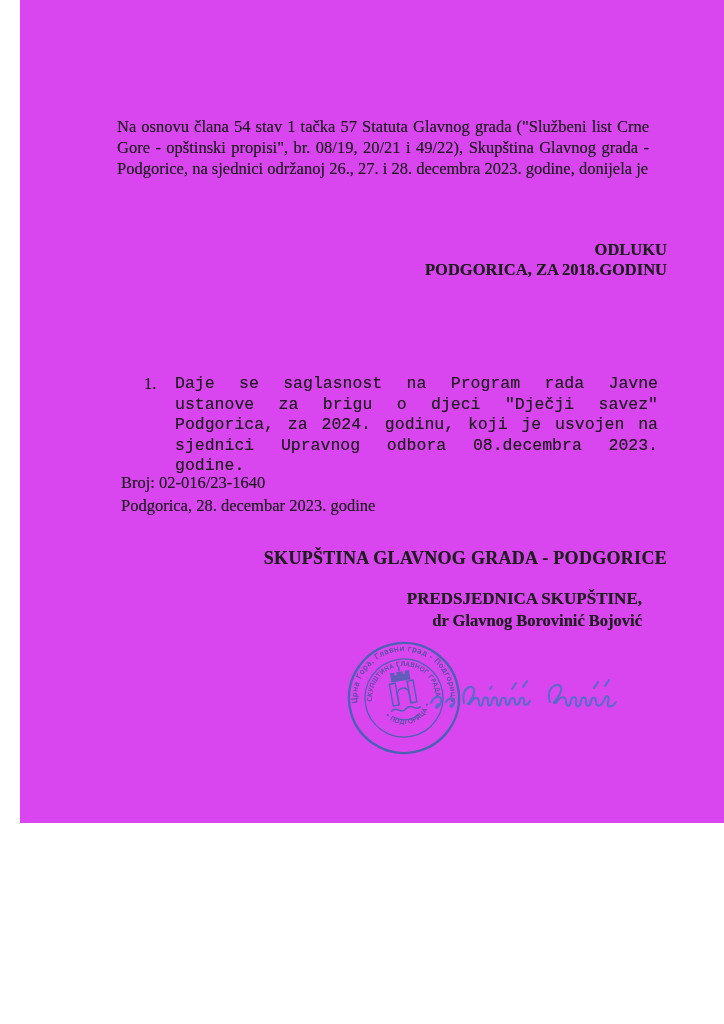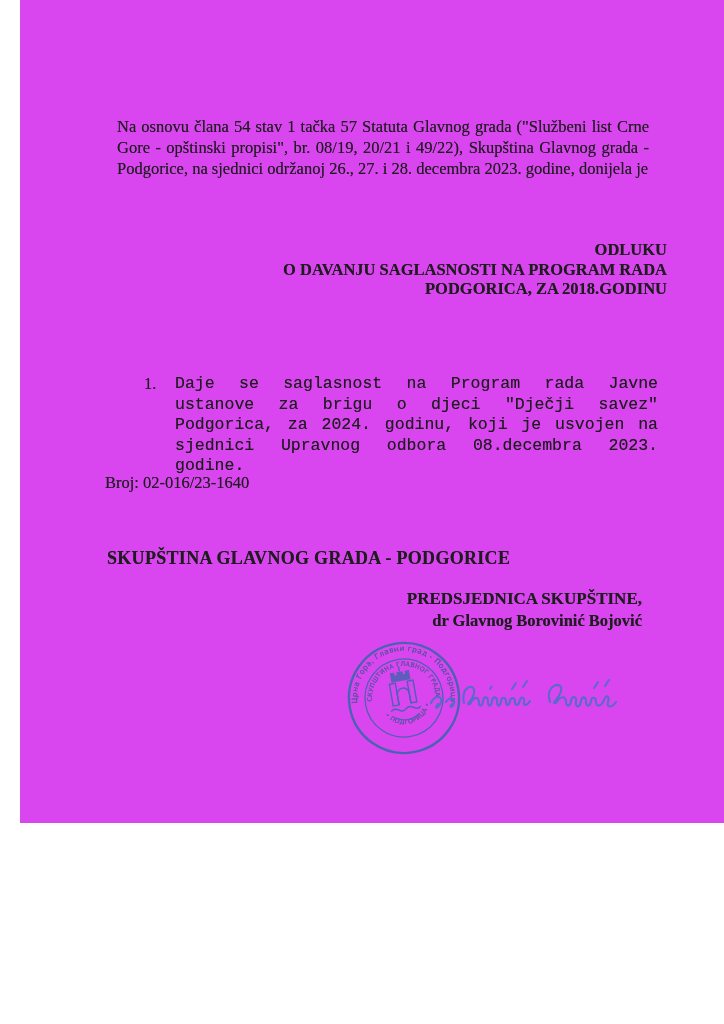--- a/index.html
+++ b/index.html
@@ -16,24 +16,24 @@
     position:absolute;left:87px;top:240px;width:560px;text-align:right;
     font-weight:bold;font-size:16.5px;line-height:19.5px;
   }
   .list-item{
     position:absolute;left:124px;top:374px;width:514px;display:flex;
     font-size:16.5px;line-height:20.5px;
   }
   .list-num{flex:none;width:31px;}
   .list-text{text-align:justify;font-family:Liberation Mono, monospace;}
   .ref-block{
-    position:absolute;left:85px;top:471px;font-size:16.5px;line-height:23px;
+    position:absolute;left:101px;top:471px;font-size:16.5px;line-height:23px;
   }
   .issuer{
-    position:absolute;left:87px;top:548px;width:560px;text-align:left;
+    position:absolute;left:87px;top:548px;width:560px;text-align:right;
     font-weight:bold;font-size:18px;letter-spacing:.3px;
   }
   .sign-text{
     position:absolute;top:588px;left:320px;width:302px;text-align:right;
     font-weight:bold;z-index:2;
   }
   .sign-title{font-size:17px;line-height:22px;}
   .sign-name{font-size:16.5px;line-height:22px;}
   .stamp{
     position:absolute;left:324px;top:638px;width:120px;height:120px;z-index:1;
@@ -45,31 +45,31 @@
 </style>
 </head>
 <body>
 
 <div class="page">
 
   <p class="intro">Na osnovu člana 54  stav 1 tačka 57 Statuta Glavnog grada ("Službeni list Crne Gore - opštinski propisi", br. 08/19, 20/21 i 49/22), Skupština Glavnog grada - Podgorice, na sjednici održanoj 26., 27. i 28. decembra 2023. godine, donijela je</p>
 
   <div class="title-block">
     <div>ODLUKU</div>
-    <div>O DAVANJU SAGLASNOSTI NA PROGRAM RADA</div>
     <div>PODGORICA, ZA 2018.GODINU</div>
   </div>
 
   <div class="list-item">
     <span class="list-num">1.</span>
     <span class="list-text">Daje se saglasnost na Program  rada  Javne ustanove za brigu o djeci "Dječji savez" Podgorica, za 2024. godinu, koji je usvojen  na sjednici Upravnog odbora 08.decembra 2023. godine.</span>
   </div>
 
   <div class="ref-block">
     <div>Broj: 02-016/23-1640</div>
+    <div>Podgorica, 28. decembar 2023. godine</div>
   </div>
 
   <div class="issuer">SKUPŠTINA GLAVNOG GRADA - PODGORICE</div>
 
   <svg class="stamp" viewBox="0 0 120 120" aria-hidden="true">
     <defs>
       <path id="arcOuter" d="M 60,60 m -47,0 a 47,47 0 1,1 94,0 a 47,47 0 1,1 -94,0"></path>
       <path id="arcInnerTop" d="M 60,60 m -32,0 a 32,32 0 1,1 64,0 a 32,32 0 1,1 -64,0"></path>
       <path id="arcInnerBottom" d="M 60,60 m -26,0 a 26,26 0 1,0 52,0 a 26,26 0 1,0 -52,0"></path>
     </defs>

